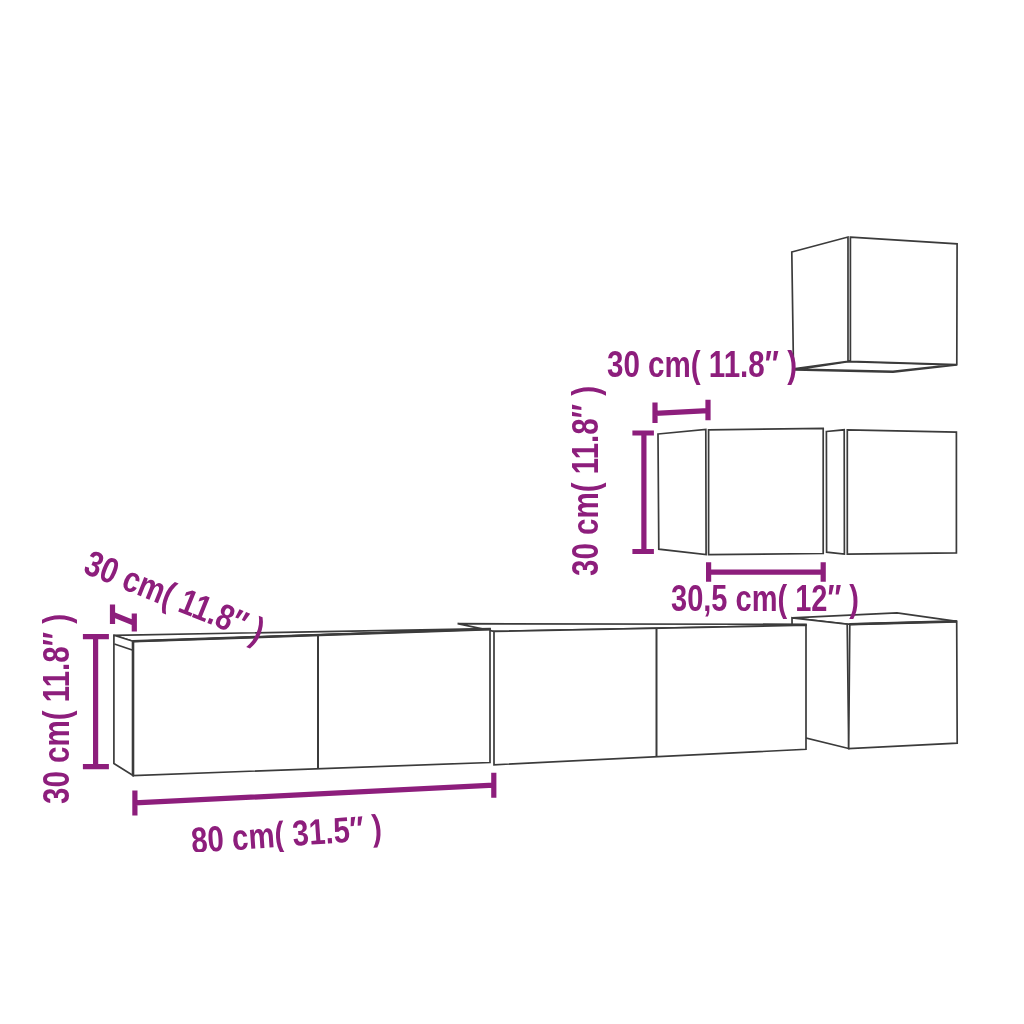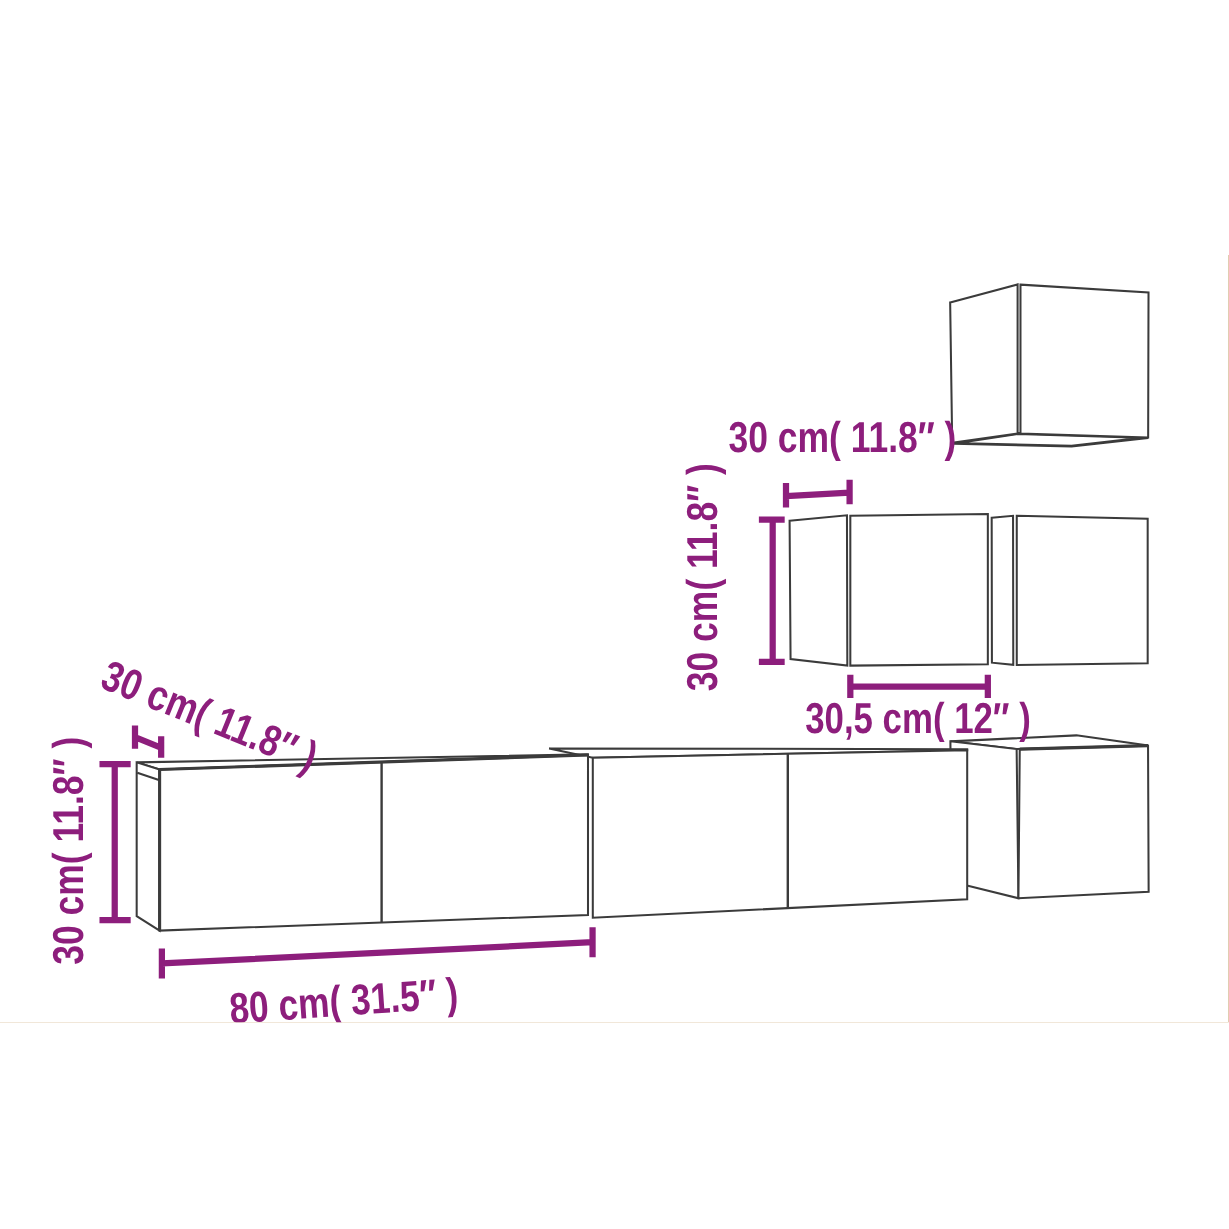--- a/index.html
+++ b/index.html
@@ -1,16 +1,16 @@
 <!DOCTYPE html>
 <html><head>
 <meta charset="utf-8">
 <style>
   html,body{margin:0;padding:0;background:#ffffff;}
-  .wrap{width:1024px;height:852px;position:relative;background:#a16207;overflow:hidden;}
+  .wrap{width:1024px;height:852px;position:relative;background:#f0abfc;overflow:hidden;}
   svg{display:block;}
   text{font-family:"Liberation Sans", sans-serif;font-weight:bold;fill:#8d1e7c;}
 </style>
 </head>
 <body>
 <div class="wrap">
 <svg width="1024" height="1024" viewBox="0 0 1024 1024">
 
   <rect x="0" y="0" width="1024" height="1024" fill="#ffffff"></rect>
 

